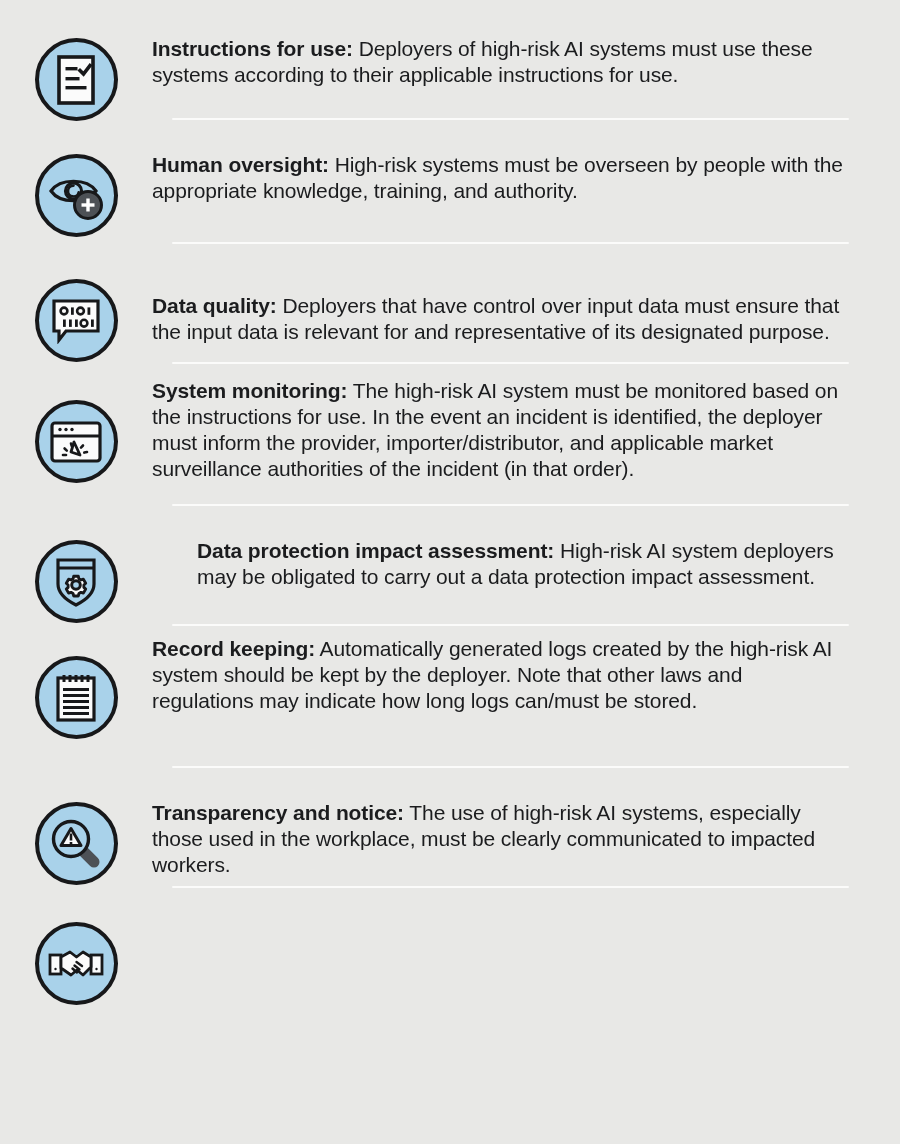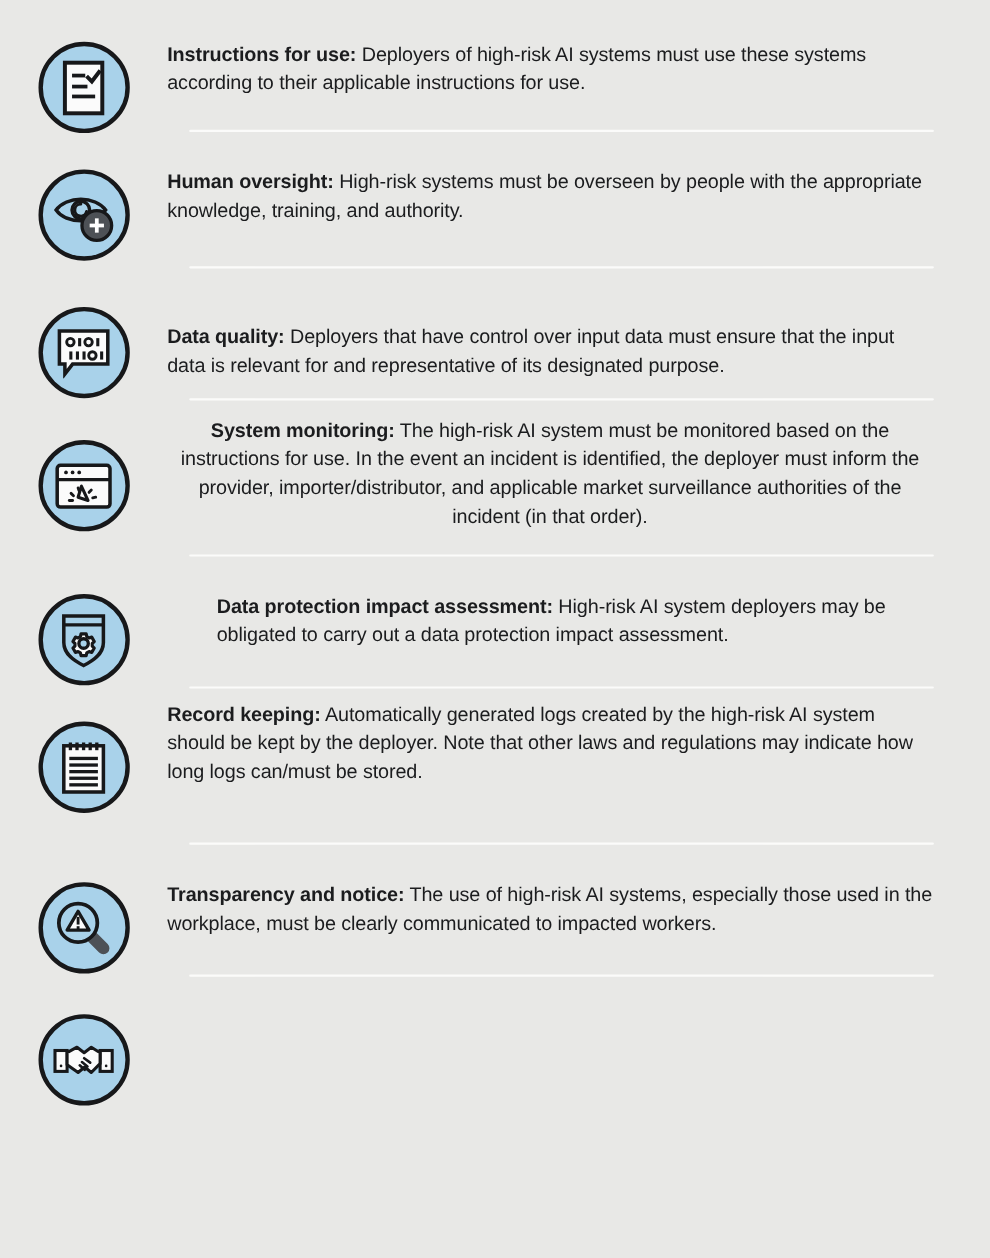--- a/index.html
+++ b/index.html
@@ -55,21 +55,21 @@
   }
   .badge svg { display: block; }
 
   .text-cell {
     flex: 1 1 auto;
     padding-right: 52px;
   }
 
   .para {
     margin: 0;
-    font-size: 18px;
+    font-size: 21px;
     line-height: 26px;
     color: #1b1c1e;
     letter-spacing: -0.1px;
     font-weight: 400;
   }
   .para b {
     font-weight: 700;
   }
 
   .divider {
@@ -141,21 +141,21 @@
             </g>
           </svg>
         </div>
       </div>
       <div class="text-cell">
         <p class="para"><b>Data quality:</b><span> Deployers that have control over input data must ensure that the input data is relevant for and representative of its designated purpose.</span></p>
       </div>
     </div>
     <div class="divider"></div>
 
-    <div class="row" style="height:140px; padding-top:14px;text-align:center;">
+    <div class="row" style="height:140px; padding-top:14px;">
       <div class="icon-cell" style="padding-top:22px;">
         <div class="badge">
           <svg width="54" height="46" viewBox="0 0 54 46" aria-hidden="true">
             <rect x="3" y="4" width="48" height="38" rx="3" fill="#fbfbfb" stroke="#17181a" stroke-width="3.2"></rect>
             <line x1="3" y1="17" x2="51" y2="17" stroke="#17181a" stroke-width="3"></line>
             <g fill="#17181a">
               <circle cx="11" cy="10.5" r="1.7"></circle>
               <circle cx="17" cy="10.5" r="1.7"></circle>
               <circle cx="23" cy="10.5" r="1.7"></circle>
             </g>

